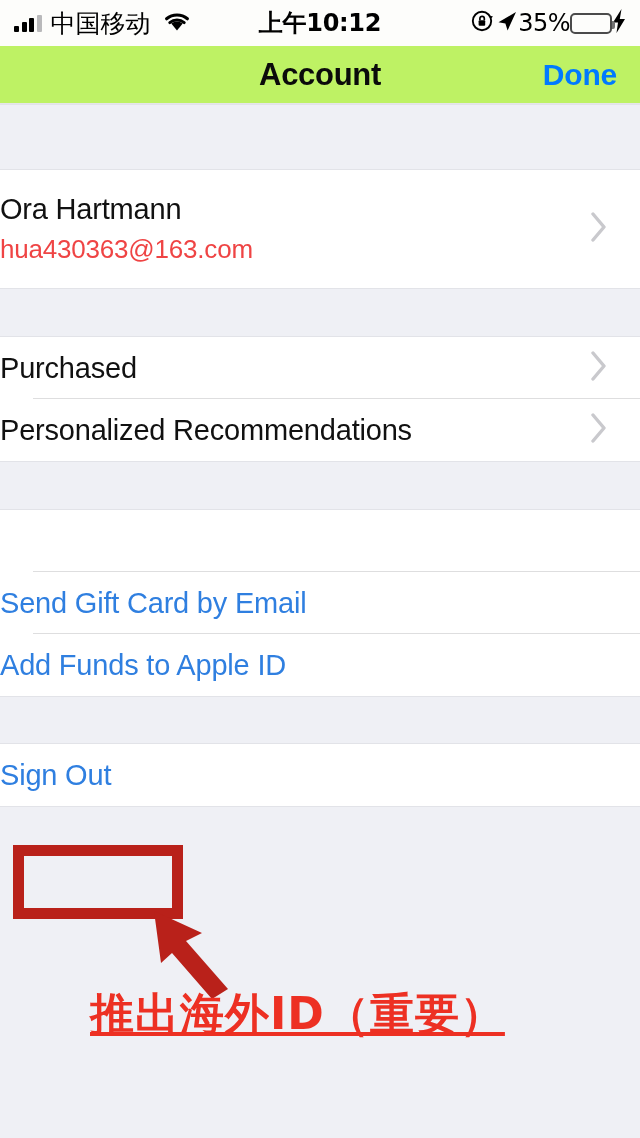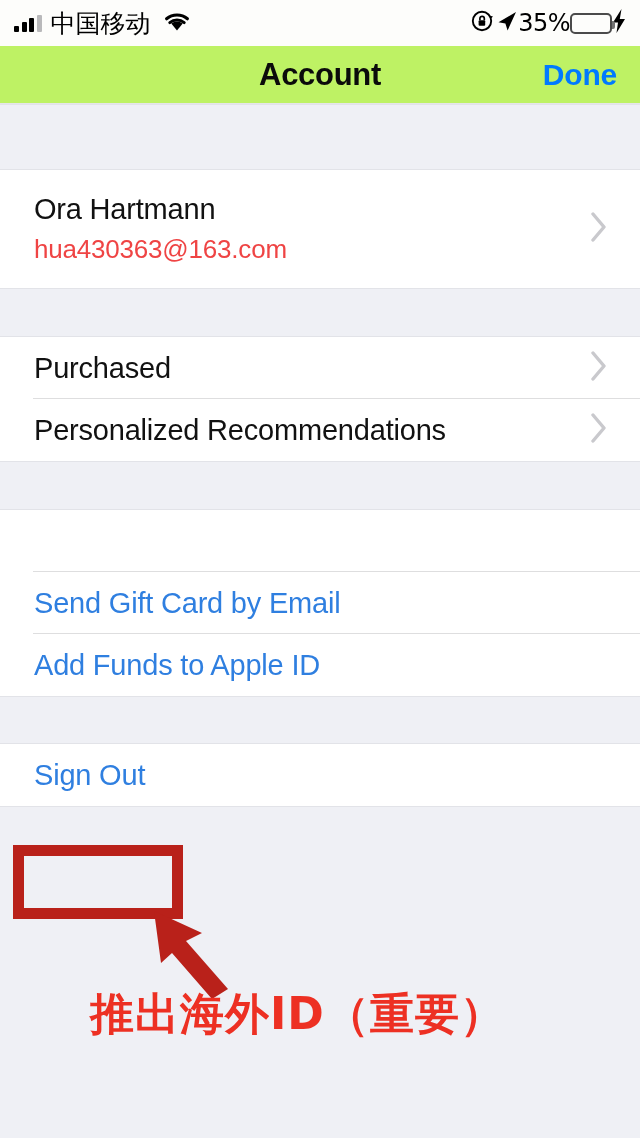--- a/index.html
+++ b/index.html
@@ -148,21 +148,20 @@
     box-sizing: border-box;
   }
   .section {
     background: #ffffff;
   }
   .row {
     position: relative;
     background: #ffffff;
     display: flex;
     align-items: center;
-    padding-left: 34px;
     padding-right: 30px;
     box-sizing: border-box;
   }
   .row .sep {
     position: absolute;
     left: 33px;
     right: 0;
     bottom: 0;
     height: 1px;
     background: #dededf;
@@ -215,20 +214,21 @@
   .anno-text {
     position: absolute;
     left: 90px;
     top: 985px;
     font-size: 44px;
     font-weight: bold;
     color: #ed3023;
     letter-spacing: 1px;
     font-family: "DejaVu Sans", sans-serif;
     white-space: nowrap;
+    text-decoration: underline;
   }
 </style>
 </head>
 <body>
 
 <div class="screen">
 
   <div class="status-bar">
     <div class="status-left">
       <span class="signal-bars">
@@ -240,20 +240,21 @@
       <span class="carrier">中国移动</span>
       <span class="wifi-icon">
         <svg width="30" height="22" viewBox="0 0 30 22">
           <path d="M15 20.5 L9.3 13.6 a9 9 0 0 1 11.4 0 Z" fill="#000"></path>
           <path d="M4.6 8.8 a16 16 0 0 1 20.8 0" stroke="#000" stroke-width="3.1" fill="none" stroke-linecap="round"></path>
           <path d="M7.8 12.6 a11.4 11.4 0 0 1 14.4 0" stroke="#000" stroke-width="3" fill="none" stroke-linecap="round"></path>
         </svg>
       </span>
     </div>
 
+    <div class="status-center">上午10:12</div>
 
     <div class="status-right">
       <span>
         <svg width="24" height="24" viewBox="0 0 24 24">
           <circle cx="11" cy="12" r="9.2" fill="none" stroke="#000" stroke-width="1.9"></circle>
           <rect x="7.6" y="11.2" width="6.6" height="5.6" rx="1" fill="#000"></rect>
           <path d="M8.9 11.2 v-1.7 a2.2 2.2 0 0 1 4.4 0 v1.7" fill="none" stroke="#000" stroke-width="1.7"></path>
           <path d="M18 6.4 l4 1.1 -2.6 2.6 z" fill="#000"></path>
         </svg>
       </span>

